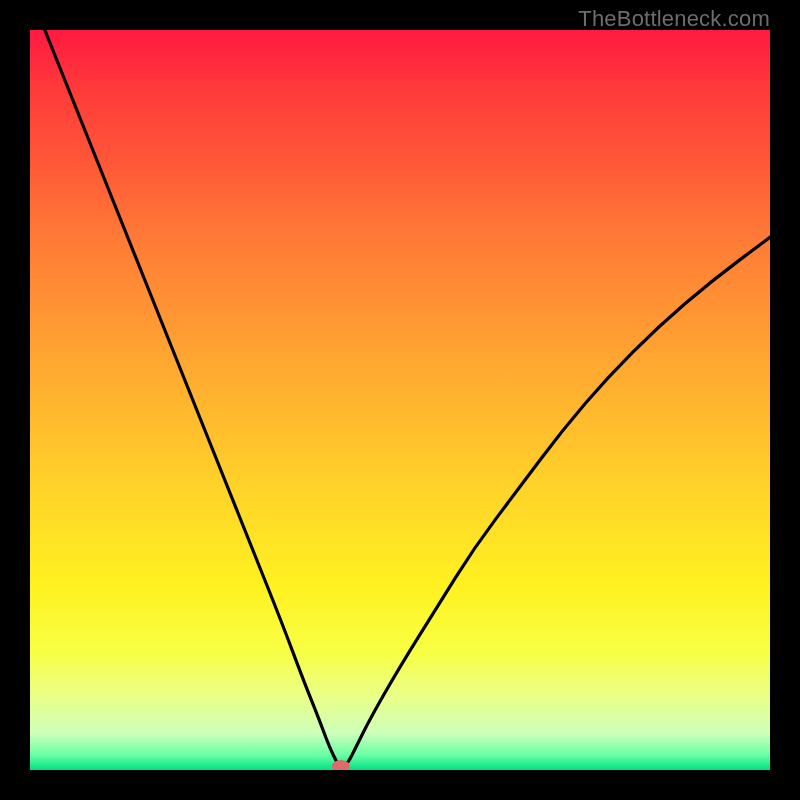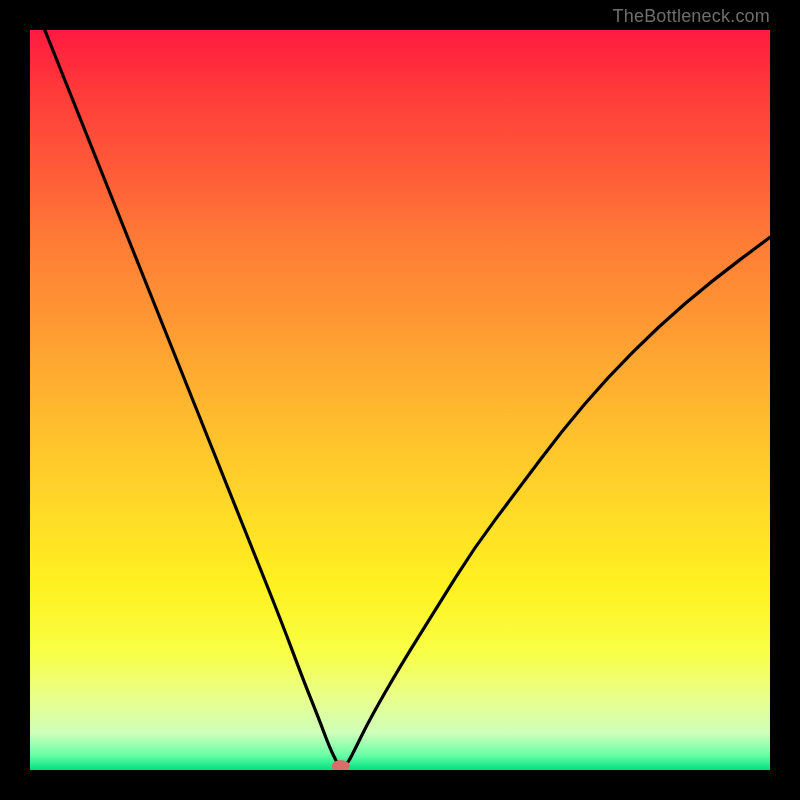--- a/index.html
+++ b/index.html
@@ -44,21 +44,21 @@
     left: 0;
     top: 0;
     width: 740px;
     height: 740px;
   }
   .watermark {
     position: absolute;
     top: 6px;
     right: 30px;
     color: #6d6d6d;
-    font-size: 18px;
+    font-size: 22px;
     font-weight: 500;
     letter-spacing: 0.2px;
     user-select: none;
   }
 </style>
 </head>
 <body>
 
 <div class="frame">
   <div class="watermark">TheBottleneck.com</div>

